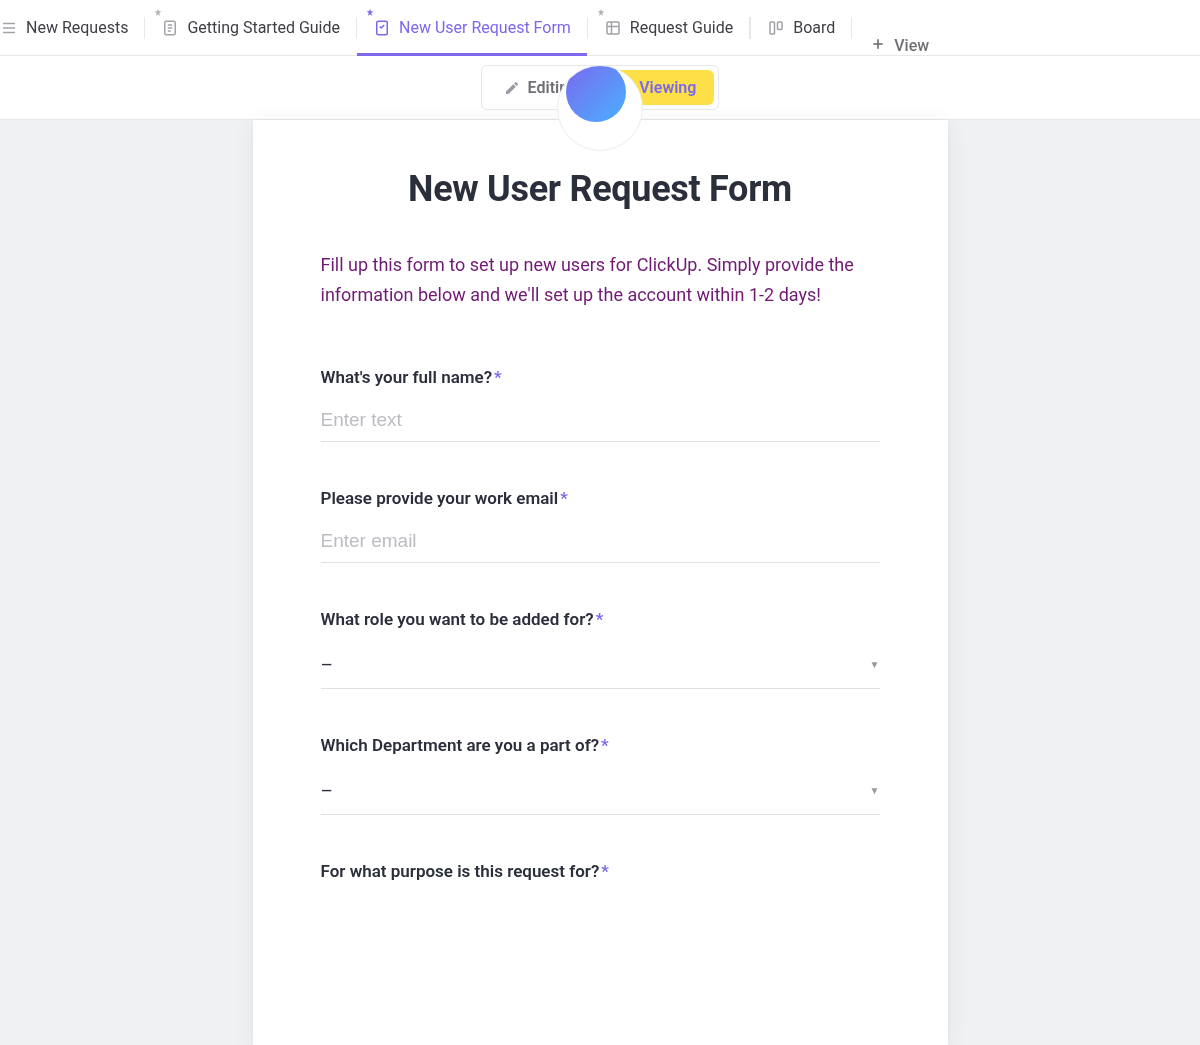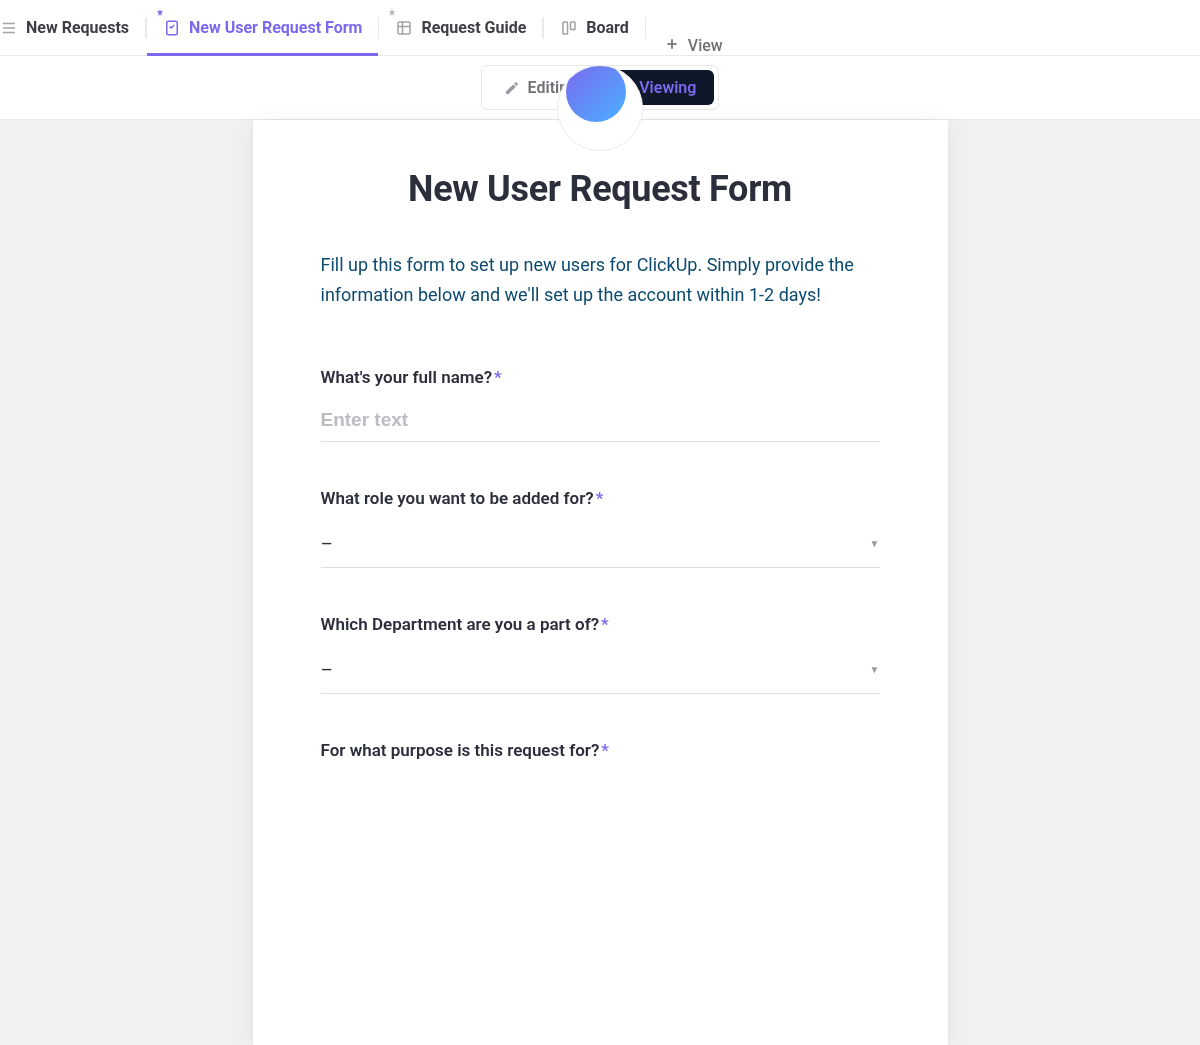--- a/index.html
+++ b/index.html
@@ -24,21 +24,21 @@
       padding: 0;
     }
     
     .tab {
       display: flex;
       align-items: center;
       gap: 8px;
       padding: 0 16px;
       height: 100%;
       font-size: 16px;
-      font-weight: 700;
+      font-weight: 400;
       color: #3e3f45;
       cursor: pointer;
       position: relative;
       white-space: nowrap;
     }
     
     .tab.active {
       color: #7b68ee;
     }
     
@@ -112,21 +112,21 @@
       gap: 8px;
       padding: 8px 18px;
       border-radius: 6px;
       font-size: 16px;
       font-weight: 600;
       color: #6f7075;
       cursor: pointer;
     }
     
     .mode-btn.active {
-      background: #0f172a;
+      background: #fde047;
       color: #7b68ee;
     }
     
     
     .content-area {
       background: #f0f1f3;
       min-height: 925px;
       width: 100%;
       display: flex;
       justify-content: center;
@@ -184,21 +184,21 @@
       letter-spacing: -0.3px;
     }
     
     .form-body {
       padding: 0 68px;
     }
     
     .form-description {
       font-size: 18px;
       line-height: 1.65;
-      color: #0c4a6e;
+      color: #701a75;
       margin-bottom: 58px;
     }
     
     .form-field {
       margin-bottom: 46px;
     }
     
     .field-label {
       font-size: 17px;
       font-weight: 600;
@@ -214,21 +214,20 @@
     
     .text-input {
       width: 100%;
       border: none;
       border-bottom: 1px solid #e0e0e4;
       font-size: 19px;
       color: #ec4899;
       padding: 8px 0 10px 0;
       outline: none;
       background: transparent;
-      font-weight: bold;
     }
     
     .text-input::placeholder {
       color: #bcbcc2;
     }
     
     .select-row {
       display: flex;
       justify-content: space-between;
       align-items: center;
@@ -254,20 +253,32 @@
   <div class="tab" style="padding-left:0;">
     <svg class="tab-icon" width="18" height="18" viewBox="0 0 24 24" fill="none" stroke="currentColor" stroke-width="2">
       <line x1="4" y1="6" x2="20" y2="6"></line>
         <line x1="4" y1="12" x2="20" y2="12"></line>
         <line x1="4" y1="18" x2="20" y2="18"></line>
     </svg>
     <span>New Requests</span>
   </div>
   <div class="tab-divider"></div>
 
+  <div class="tab">
+    <svg class="pin-icon" width="10" height="10" viewBox="0 0 24 24" fill="currentColor">
+      <path d="M12 2l2 6h6l-5 4 2 7-5-4-5 4 2-7-5-4h6z"></path>
+    </svg>
+    <svg class="tab-icon" width="18" height="18" viewBox="0 0 24 24" fill="none" stroke="currentColor" stroke-width="2">
+      <rect x="5" y="3" width="14" height="18" rx="2"></rect>
+        <line x1="9" y1="8" x2="15" y2="8"></line>
+        <line x1="9" y1="12" x2="15" y2="12"></line>
+        <line x1="9" y1="16" x2="13" y2="16"></line>
+    </svg>
+    <span>Getting Started Guide</span>
+  </div>
   <div class="tab-divider"></div>
 
   <div class="tab active">
     <svg class="pin-icon" width="10" height="10" viewBox="0 0 24 24" fill="#7b68ee">
       <path d="M12 2l2 6h6l-5 4 2 7-5-4-5 4 2-7-5-4h6z"></path>
     </svg>
     <svg class="tab-icon" width="18" height="18" viewBox="0 0 24 24" fill="none" stroke="currentColor" stroke-width="2">
       <rect x="5" y="3" width="14" height="18" rx="2"></rect>
         <path d="M15 8l-4 4-2-2"></path>
     </svg>
@@ -340,20 +351,26 @@
 
       <p class="form-description">Fill up this form to set up new users for ClickUp. Simply provide the information below and we'll set up the account within 1-2 days!</p>
 
       <div class="form-field">
         <label class="field-label">
           <span>What's your full name?</span><span class="required-star">*</span>
         </label>
         <input type="text" class="text-input" placeholder="Enter text" style="">
       </div>
 
+      <div class="form-field">
+        <label class="field-label">
+          <span>Please provide your work email</span><span class="required-star">*</span>
+        </label>
+        <input type="text" class="text-input" placeholder="Enter email" style="">
+      </div>
 
       <div class="form-field">
         <label class="field-label">
           <span>What role you want to be added for?</span><span class="required-star">*</span>
         </label>
         <div class="select-row">
           <span class="select-value">–</span>
           <span class="caret">▼</span>
         </div>
       </div>

